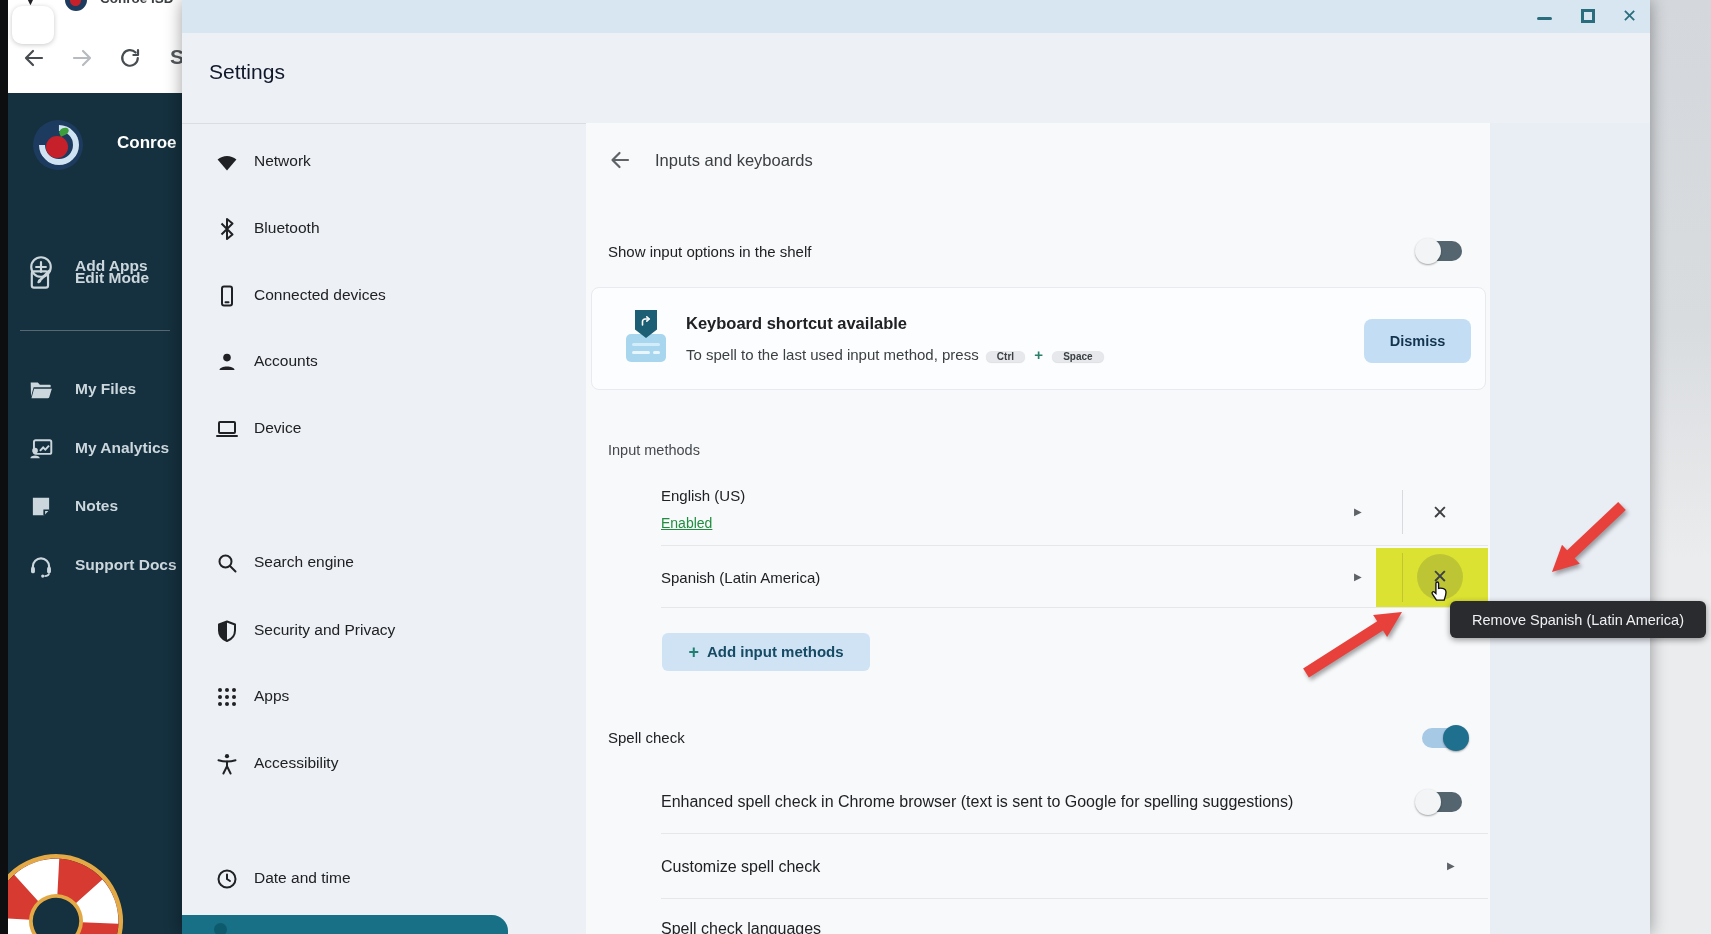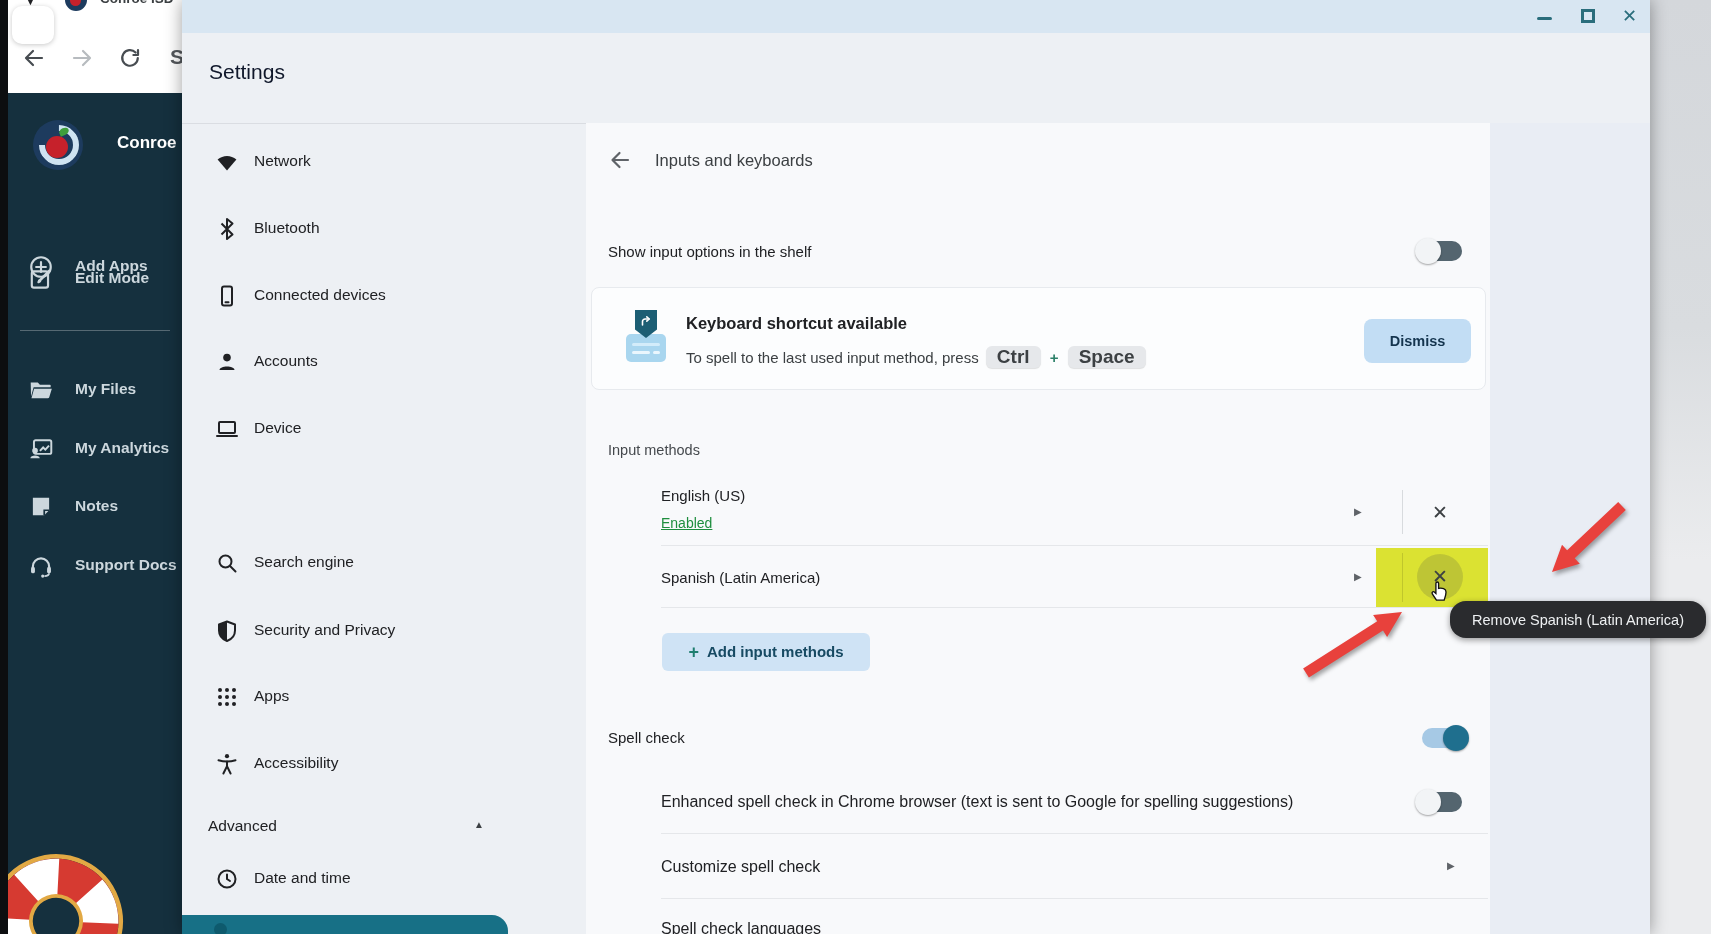--- a/index.html
+++ b/index.html
@@ -81,21 +81,21 @@
   .shortcut-card{position:absolute;left:5px;top:164px;width:895px;height:103px;background:#fcfdfe;border:1px solid #e7eaee;border-radius:8px;box-sizing:border-box;}
   .kb-icon{position:absolute;left:34px;top:22px;width:44px;height:56px;}
   .kb-base{position:absolute;left:0;top:24px;width:40px;height:28px;background:#a9d6ef;border-radius:5px;}
   .kb-base .kdash1{position:absolute;left:6px;top:17px;width:18px;height:3px;background:#eaf6fd;border-radius:2px;}
   .kb-base .kdash2{position:absolute;left:27px;top:17px;width:7px;height:3px;background:#eaf6fd;border-radius:2px;}
   .kb-base .kdash3{position:absolute;left:6px;top:9px;width:28px;height:3px;background:#d3ecfa;border-radius:2px;}
   .kb-pin{position:absolute;left:9px;top:0;width:22px;height:28px;background:#1c5e74;clip-path:polygon(0 0,100% 0,100% 70%,50% 100%,0 70%);}
   .kb-pin svg{position:absolute;left:3px;top:3px;}
   .card-title{position:absolute;left:94px;top:26px;font-size:16.5px;font-weight:bold;color:#202124;}
   .card-desc{position:absolute;left:94px;top:58px;font-size:15px;color:#3c4043;white-space:nowrap;}
-  .key-pill{display:inline-block;background:#e6e8eb;border-radius:6px;padding:0 11px;font-size:19px;font-weight:600;color:#3c4043;margin:0 3px;box-shadow:0 1px 1px rgba(0,0,0,.12);text-align:center;}
+  .key-pill{display:inline-block;background:#e6e8eb;border-radius:6px;padding:0 11px;font-size:10px;font-weight:600;color:#3c4043;margin:0 3px;box-shadow:0 1px 1px rgba(0,0,0,.12);text-align:center;}
   .key-plus{color:#2c8069;font-weight:600;margin:0 2px;}
   .dismiss-btn{position:absolute;left:772px;top:31px;width:107px;height:44px;background:#c2ddf4;border-radius:8px;border:0;font-size:14.5px;font-weight:600;color:#14344e;cursor:pointer;font-family:inherit;}
 
   
   .section-label{position:absolute;left:22px;top:319px;font-size:14.5px;color:#45494d;}
   .im-name{font-size:15px;color:#202124;position:absolute;white-space:nowrap;}
   .im-status{position:absolute;font-size:14px;color:#1e8e3e;}
   .row-chev{position:absolute;font-size:10px;color:#5f6368;}
   .vdiv{position:absolute;width:1px;background:#d8dbde;}
   .x-btn{position:absolute;font-size:19px;color:#3c4043;cursor:pointer;line-height:1;}
@@ -106,21 +106,21 @@
   .highlight-box .x-btn{left:56px;top:19px;}
   .cursor-hand{position:absolute;left:790px;top:459px;z-index:6;}
   .add-btn{position:absolute;left:76px;top:510px;width:208px;height:38px;background:#cfe3f5;border:0;border-radius:6px;cursor:pointer;font-family:inherit;}
   .add-btn .plus{font-size:18px;font-weight:600;color:#1f7e6f;margin-right:8px;vertical-align:-1px;}
   .add-btn .albl{font-size:15px;font-weight:600;color:#174a63;}
 
   
   .sc-divider{position:absolute;left:75px;width:827px;height:1px;background:#e5e7ea;}
 
   
-  .tooltip{position:absolute;left:1450px;top:601px;width:256px;height:37px;background:#2a2b2e;border-radius:16px;z-index:30;box-shadow:0 2px 6px rgba(0,0,0,.4);display:flex;align-items:center;justify-content:center;}
+  .tooltip{position:absolute;left:1450px;top:601px;width:256px;height:37px;background:#2a2b2e;border-radius:6px;z-index:30;box-shadow:0 2px 6px rgba(0,0,0,.4);display:flex;align-items:center;justify-content:center;}
   .tooltip span{font-size:14.5px;color:#eef0f2;white-space:nowrap;}
 
   
   .arrows-svg{position:absolute;left:0;top:0;width:1711px;height:934px;z-index:28;pointer-events:none;}
 
   
   .teal-toast{position:absolute;left:182px;top:915px;width:326px;height:19px;background:#177086;border-top-right-radius:16px;z-index:16;}
   .teal-toast .dot{position:absolute;left:32px;top:8px;width:13px;height:13px;border-radius:50%;background:#0e5a6d;}
 
   
@@ -315,24 +315,20 @@
     <span class="nicon"><svg viewBox="0 0 24 24" width="24" height="24" fill="none" stroke="currentColor" stroke-width="2" stroke-linecap="round">
           <circle cx="12" cy="4.2" r="2.1" fill="currentColor" stroke="none"></circle>
           <path d="M3.5 8.2 C9 9.8 15 9.8 20.5 8.2"></path>
           <path d="M12 9.5 V14.3"></path>
           <path d="M12 14.3 L8.4 21.5"></path>
           <path d="M12 14.3 L15.6 21.5"></path>
         </svg></span>
     <span class="nlabel">Accessibility</span>
   </div>
 
-  <div class="adv-row">
-    <span class="nlabel">Advanced</span>
-    <span class="caret">▲</span>
-  </div>
   <div class="nav-item" style="top:865px;">
     <span class="nicon"><svg viewBox="0 0 24 24" width="24" height="24" fill="none" stroke="currentColor" stroke-width="2" stroke-linecap="round">
           <circle cx="12" cy="12" r="8.5"></circle>
           <path d="M12 7.5 V12 L15 14"></path>
         </svg></span>
     <span class="nlabel">Date and time</span>
   </div>
 
   <div class="right-gutter"></div>
 

